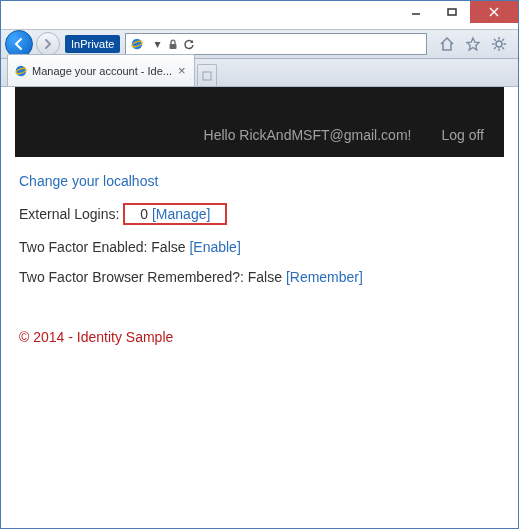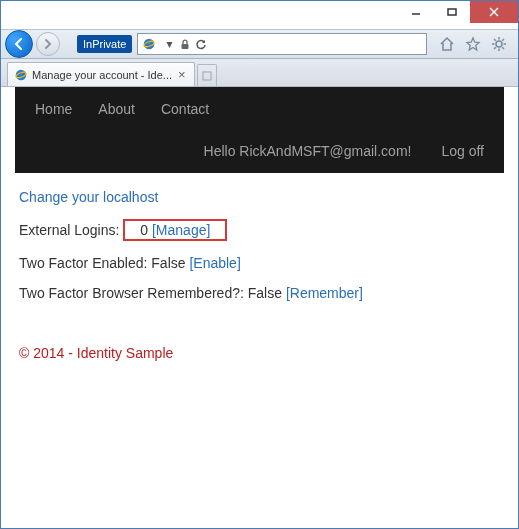--- a/index.html
+++ b/index.html
@@ -9,33 +9,33 @@
     .titlebar { height: 28px; background: #fff; display: flex; justify-content: flex-end; align-items: flex-start; }
     .win-btn { width: 36px; height: 22px; display: flex; align-items: center; justify-content: center; font-size: 11px; }
     .win-close { background: #c75050; color: #fff; width: 48px; }
     .win-min, .win-max { color: #333; }
     .win-min svg, .win-max svg { stroke: #333; }
     
     
     .ie-nav { height: 30px; background: linear-gradient(#e9eef4, #d9e1ea); border-top: 1px solid #b8c4d2; border-bottom: 1px solid #a8b4c2; display: flex; align-items: center; padding: 0 4px; gap: 3px; }
     .nav-back { width: 28px; height: 28px; border-radius: 50%; background: radial-gradient(circle at 30% 30%, #3da5ff, #0a63c4); display: flex; align-items: center; justify-content: center; border: 1px solid #0a5aa8; }
     .nav-fwd { width: 24px; height: 24px; border-radius: 50%; background: linear-gradient(#f4f6f9, #d8dee6); display: flex; align-items: center; justify-content: center; border: 1px solid #b0bac6; }
-    .inprivate-badge { background: #0a4fa0; color: #fff; font-size: 11px; padding: 3px 6px; border-radius: 2px; margin-left: 14px; }
+    .inprivate-badge { background: #0a4fa0; color: #fff; font-size: 11px; padding: 3px 6px; border-radius: 2px; margin-left: 2px; }
     .addr-bar { flex: 1; height: 22px; background: #fff; border: 1px solid #8a97a6; display: flex; align-items: center; padding: 0 4px; font-size: 12px; color: #333; margin: 0 2px; }
     .addr-icon { width: 14px; height: 14px; margin-right: 4px; }
     .addr-text { flex: 1; white-space: nowrap; overflow: hidden; }
     .addr-text .grey { color: #888; }
     .addr-text .host { color: #000; }
     .addr-ctrl { width: 14px; height: 14px; margin-left: 2px; display: flex; align-items: center; justify-content: center; color: #555; }
     .ie-right-icons { display: flex; gap: 8px; padding: 0 6px; }
     .ie-icon { width: 18px; height: 18px; color: #7a8aa0; display: flex; align-items: center; justify-content: center; }
     
     
     .tabbar { height: 28px; background: linear-gradient(#e6ebf2, #d6dde6); border-bottom: 1px solid #b0bac6; display: flex; align-items: flex-end; padding-left: 6px; }
-    .tab { height: 24px; background: linear-gradient(#fdfdfe, #eef1f5); border: 1px solid #aeb8c4; border-bottom: none; border-radius: 2px 2px 0 0; display: flex; align-items: center; padding: 0 6px; font-size: 11px; color: #333; max-width: 220px; gap: 4px; }
+    .tab { height: 32px; background: linear-gradient(#fdfdfe, #eef1f5); border: 1px solid #aeb8c4; border-bottom: none; border-radius: 2px 2px 0 0; display: flex; align-items: center; padding: 0 6px; font-size: 11px; color: #333; max-width: 220px; gap: 4px; }
     .tab-favicon { width: 14px; height: 14px; }
     .tab-title { white-space: nowrap; overflow: hidden; text-overflow: ellipsis; flex: 1; }
     .tab-close { font-size: 13px; color: #666; padding: 0 2px; }
     .tab-new { width: 20px; height: 22px; background: linear-gradient(#e6ebf2,#d6dde6); border: 1px solid #b0bac6; border-bottom: none; margin-left: 2px; display:flex; align-items:center; justify-content:center; color:#888; border-radius:2px 2px 0 0;}
     
     
     .viewport { position: relative; background: #fff; height: calc(100% - 86px); padding: 0; overflow: hidden; }
     .page-wrap { margin: 0 14px 14px 14px; background: #fff; height: 100%; }
     
     
@@ -152,25 +152,20 @@
   <div class="tab-new">
     <svg width="14" height="14">
         <rect x="3" y="3" width="8" height="8" fill="none" stroke="#9aa4b0" stroke-width="1"></rect>
       </svg>
   </div>
 </div>
 
 <div class="viewport">
   <div class="page-wrap">
     <div class="site-nav">
-      <div class="nav-row1">
-        <span class="nav-link">Home</span>
-        <span class="nav-link">About</span>
-        <span class="nav-link">Contact</span>
-      </div>
       <div class="nav-row2">
         <span class="nav-link">Hello RickAndMSFT@gmail.com!</span>
         <span class="nav-link">Log off</span>
       </div>
     </div>
 
     <div class="content">
       <p><span class="link">Change your localhost</span></p>
 
 

